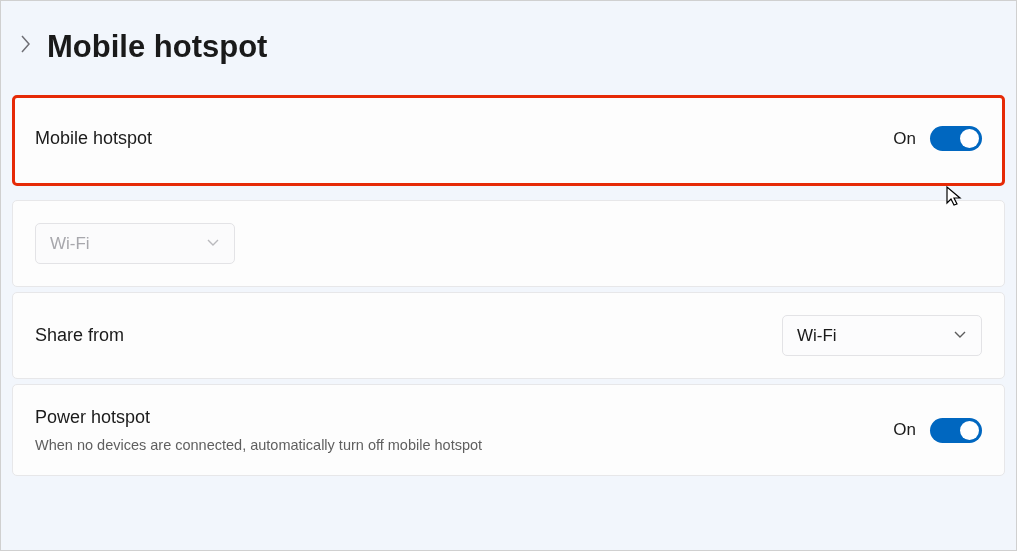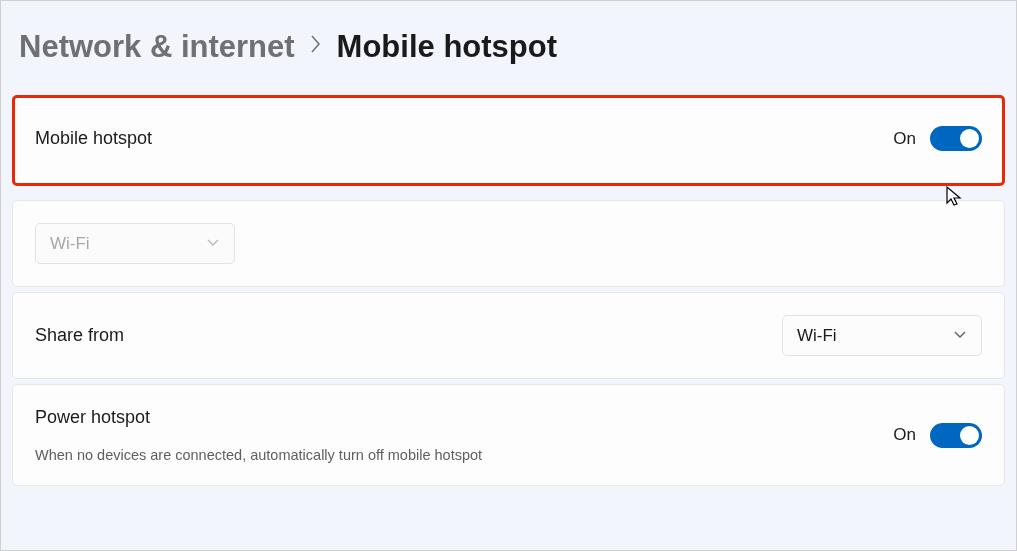--- a/index.html
+++ b/index.html
@@ -57,21 +57,21 @@
     .card.disabled .select {
       color: #a7a7ac;
     }
     .card-label {
       font-size: 18px;
       color: #1b1b1b;
     }
     .card-description {
       font-size: 14.5px;
       color: #5f5f5f;
-      margin-top: 19px;
+      margin-top: 9px;
     }
     .card-left {
       display: flex;
       flex-direction: column;
     }
     .card-right {
       display: flex;
       align-items: center;
       gap: 14px;
     }
@@ -126,21 +126,20 @@
       position: absolute;
       left: 944px;
       top: 184px;
       pointer-events: none;
     }
   </style>
 </head>
 <body>
 
 <div class="header">
-  <span class="breadcrumb-parent">Network &amp; internet</span>
   <span class="breadcrumb-chevron">
     <svg width="14" height="22" viewBox="0 0 14 22">
         <path d="M3 3 L10 11 L3 19" fill="none" stroke="#6f6f75" stroke-width="1.5"></path>
       </svg>
   </span>
   <span class="breadcrumb-current">Mobile hotspot</span>
 </div>
 
 <div class="card highlight">
   <div class="card-left">

